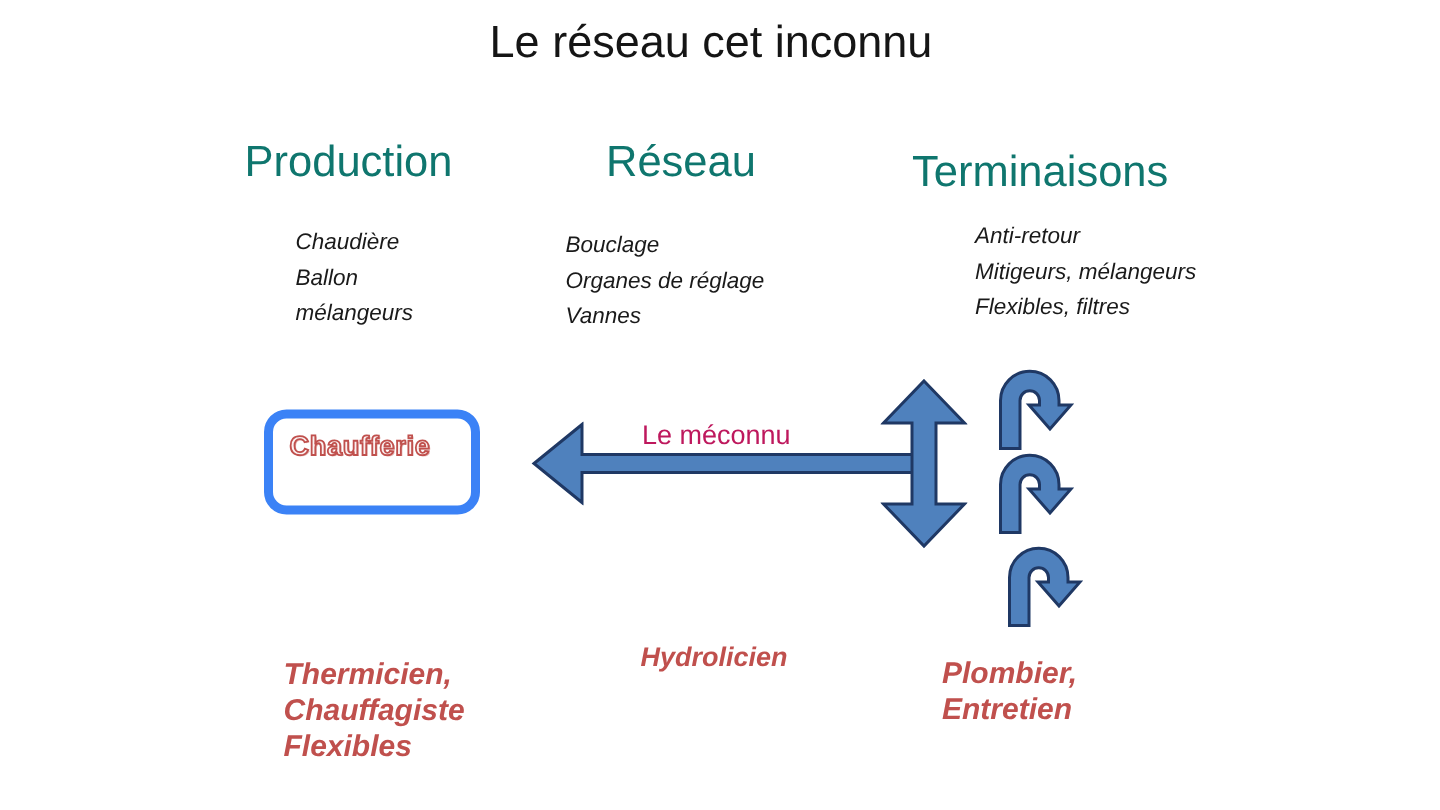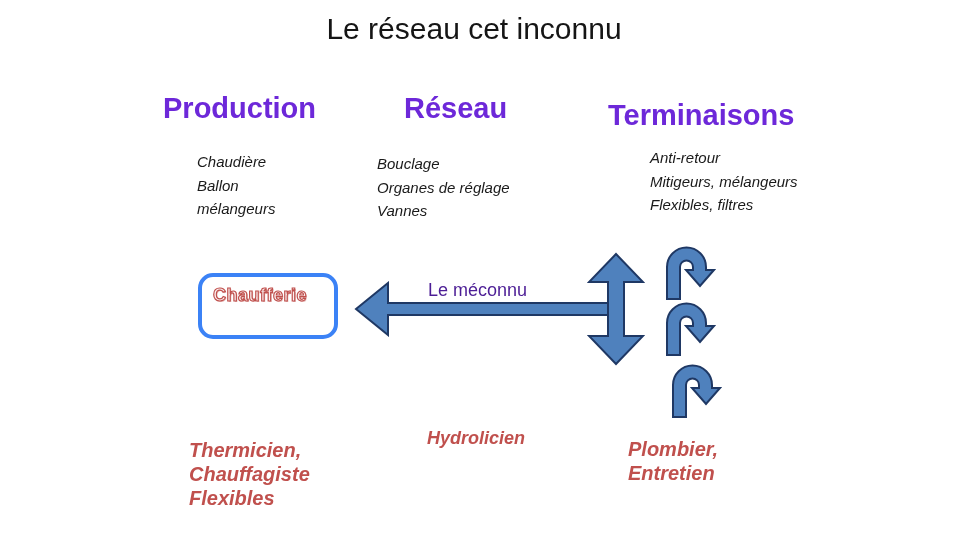--- a/index.html
+++ b/index.html
@@ -5,38 +5,38 @@
   html,body{margin:0;padding:0;background:#ffffff;}
   .slide{
     position:relative;width:960px;height:540px;background:#ffffff;overflow:hidden;
     font-family:"Liberation Sans","DejaVu Sans",sans-serif;color:#1a1a1a;
   }
   .abs{position:absolute;}
   .title{
     left:0;top:12px;width:948px;text-align:center;
     font-size:30px;font-weight:400;color:#151515;
   }
-  .col-header{font-size:29px;font-weight:700;color:#6d28d9;white-space:nowrap;}
+  .col-header{font-size:29px;font-weight:400;color:#0f766e;white-space:nowrap;}
   .item-list{font-size:15px;font-style:italic;line-height:23.5px;color:#1a1a1a;}
   .item-list div{white-space:nowrap;}
   .profession{font-size:20px;font-style:italic;font-weight:bold;line-height:24px;color:#c0504d;}
   .profession div{white-space:nowrap;}
   .chaufferie-box{
-    left:198px;top:273px;width:132px;height:58px;
-    border:4px solid #3b82f6;border-radius:15px;background:#ffffff;
+    left:176px;top:273px;width:132px;height:58px;
+    border:6px solid #3b82f6;border-radius:15px;background:#ffffff;
   }
   .chaufferie-label{
     position:absolute;left:11px;top:8px;
     font-size:18px;font-weight:bold;letter-spacing:0.5px;
     color:#fbf1f1;
     -webkit-text-stroke:1.2px #c0504d;
     text-shadow:1px 1px 0 #e4b8b6;
   }
   .arrow-label{
-    left:428px;top:280px;font-size:18px;color:#4c1d95;white-space:nowrap;
+    left:428px;top:280px;font-size:18px;color:#be185d;white-space:nowrap;
   }
   svg{display:block;}
 </style>
 </head>
 <body>
 
 <div class="slide">
 
   <div class="abs title">Le réseau cet inconnu</div>
 

